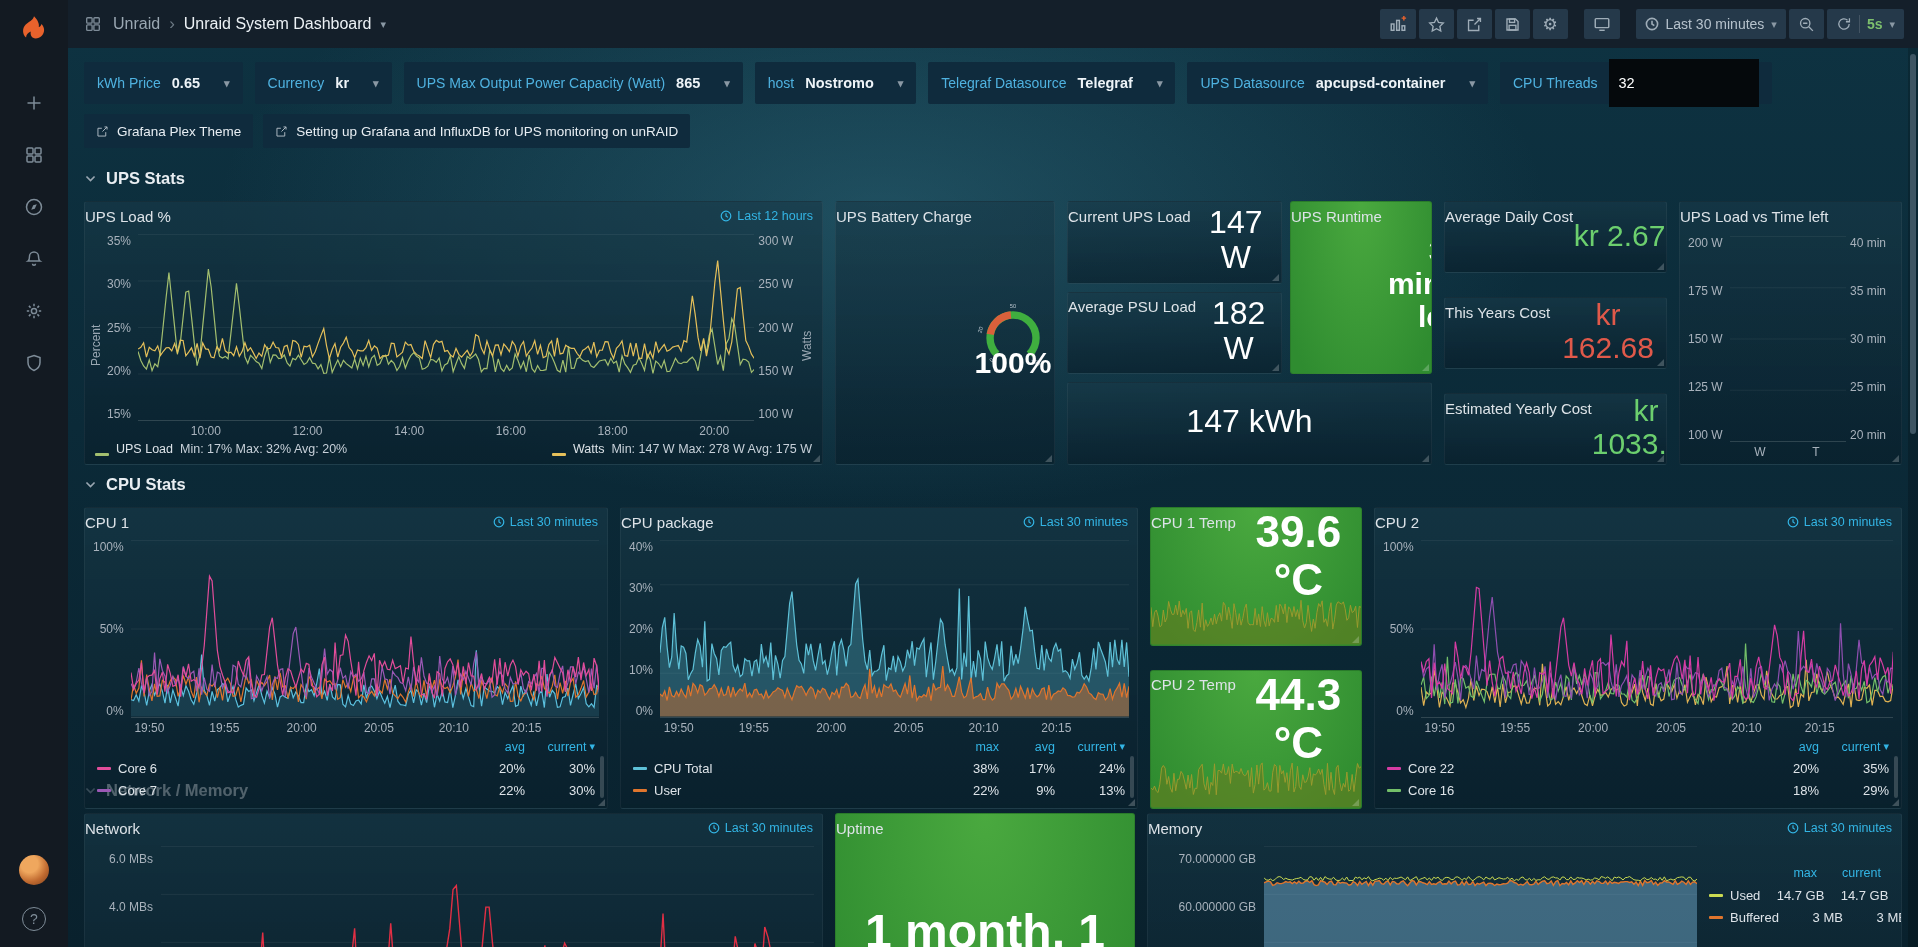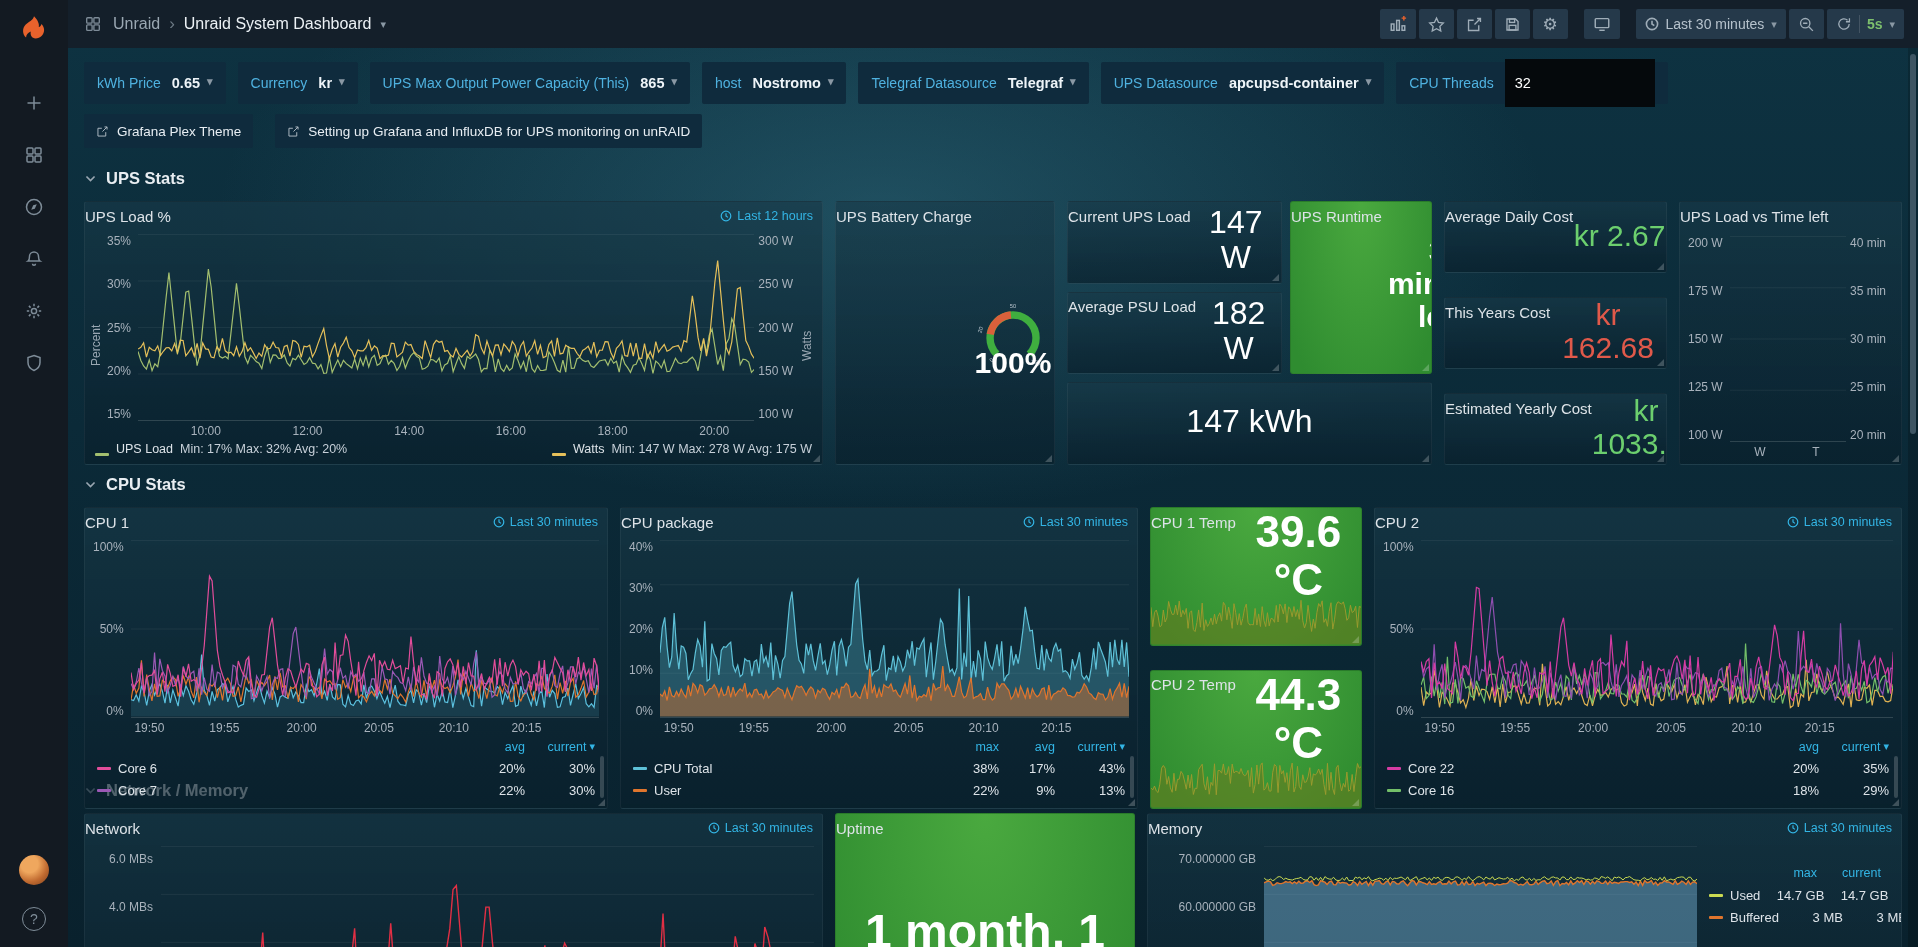--- a/index.html
+++ b/index.html
@@ -37,23 +37,23 @@
   .nav-gap{width:10px}
   .refresh-int{color:#7dbf6d;font-weight:600}
   .nav-divider{width:1px;height:18px;background:rgba(255,255,255,.14)}
   .gear-glyph{font-size:17px;color:#9fadb8;line-height:1}
 
   
   .submenu{padding:14px 16px 0;flex-shrink:0}
   .vars{display:flex;gap:12px}
   .vchip{display:flex;align-items:center;gap:11px;background:#0f2b3d;padding:0 13px;height:42px;border-radius:2px;cursor:pointer}
   .vlabel{color:#4fb2e0;font-size:14px;white-space:nowrap}
-  .vvalue{color:#eef4f8;font-weight:700;font-size:14.5px;display:flex;gap:7px;white-space:nowrap}
+  .vvalue{color:#eef4f8;font-weight:700;font-size:14.5px;display:flex;align-items:center;gap:24px;white-space:nowrap}
   .vinput{background:#05090c;border:none;color:#fff;height:48px;width:150px;padding:16px 10px;font-size:14.5px;font-family:inherit}
-  .links{display:flex;gap:22px;margin-top:10px}
+  .links{display:flex;gap:10px;margin-top:10px}
   .lchip{display:flex;gap:8px;align-items:center;background:#0f2b3d;height:34px;padding:0 12px;border-radius:2px;color:#e8eef3;font-size:13.5px;cursor:pointer}
   .lchip svg{stroke:#aeb9c2;fill:none;stroke-width:1.5}
 
   
   .dash{flex:1;padding:0 16px;overflow:hidden}
   .rowhdr{display:flex;align-items:center;gap:9px;height:30px;margin:15px 0 8px;color:#e9eef2;font-weight:700;font-size:16.5px;cursor:pointer}
   .rowhdr svg{stroke:#9aa7b2;fill:none;stroke-width:2}
   .grid-ups{display:grid;grid-template-columns:739px 220px 365px 223px 223px;gap:12px;height:253px}
   .grid-cpu{display:grid;grid-template-columns:524px 518px 212px 528px;gap:12px;height:253px}
   .grid-net{display:grid;grid-template-columns:739px 300px 755px;gap:12px;height:253px}
@@ -278,21 +278,21 @@
             </span>
         </div>
         <div class="vchip">
           <span class="vlabel">Currency</span>
           <span class="vvalue">
               <span>kr</span>
               <span class="caret">▾</span>
             </span>
         </div>
         <div class="vchip">
-          <span class="vlabel">UPS Max Output Power Capacity (This)</span>
+          <span class="vlabel">UPS Max Output Power Capacity (Watt)</span>
           <span class="vvalue">
               <span>865</span>
               <span class="caret">▾</span>
             </span>
         </div>
         <div class="vchip">
           <span class="vlabel">host</span>
           <span class="vvalue">
               <span>Nostromo</span>
               <span class="caret">▾</span>
@@ -630,21 +630,21 @@
                   <span class="caret" style="color:#33b5e5">▾</span>
                 </span>
             </div>
             <div class="lrow cols3">
               <span class="lnamec">
                   <span class="lmark" style="background: rgb(94, 193, 216);"></span>
                   <span class="lname">CPU Total</span>
                 </span>
               <span class="lval">38%</span>
               <span class="lval">17%</span>
-              <span class="lval">43%</span>
+              <span class="lval">24%</span>
             </div>
             <div class="lrow cols3">
               <span class="lnamec">
                   <span class="lmark" style="background: rgb(224, 117, 45);"></span>
                   <span class="lname">User</span>
                 </span>
               <span class="lval">22%</span>
               <span class="lval">9%</span>
               <span class="lval">13%</span>
             </div>

